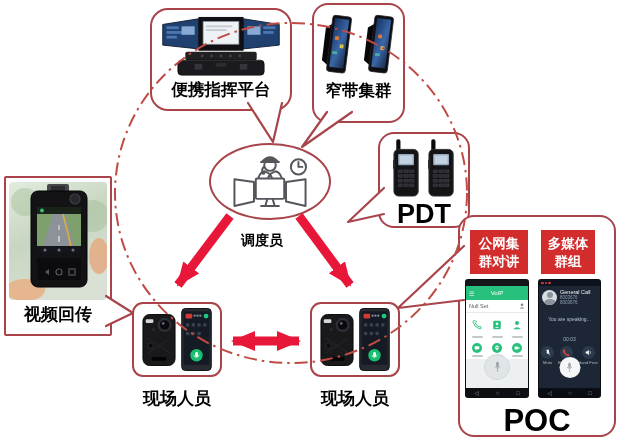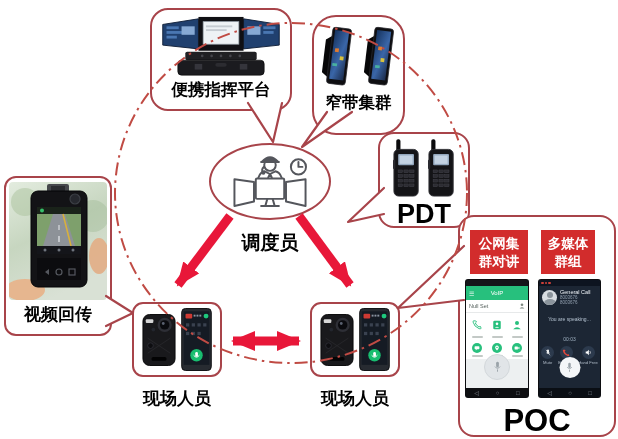--- a/index.html
+++ b/index.html
@@ -93,21 +93,21 @@
         <circle cx="86" cy="42.5" r="1.4" fill="#45454c"></circle>
         <rect x="20" y="47" width="92" height="16" rx="4" fill="#1b1b1f" stroke="#000" stroke-width="0.6"></rect>
         <rect x="38" y="51" width="8" height="6" fill="#35353c"></rect>
         <rect x="86" y="51" width="8" height="6" fill="#35353c"></rect>
         <rect x="60" y="50" width="12" height="4" rx="2" fill="#2c2c31"></rect>
       </svg>
     </div>
     <div class="nlabel" style="font-size:16.5px;margin-top:2px;">便携指挥平台</div>
   </div>
 
-  <div class="bubble" style="left:312px;top:15px;width:93px;height:120px;border-radius:24px;">
+  <div class="bubble" style="left:312px;top:3px;width:93px;height:120px;border-radius:16px;">
     <div class="devrow" style="margin-top:8px;gap:10px;">
       <svg width="32" height="64" viewBox="0 0 34 66">
         <defs>
             <linearGradient id="ng1" x1="0" y1="0" x2="1" y2="1">
           <stop offset="0" stop-color="#16335f"></stop>
               <stop offset="0.55" stop-color="#3a66a8"></stop>
               <stop offset="1" stop-color="#1b2b4a"></stop>
         </linearGradient>
           </defs>
         <g transform="rotate(7 17 33)">
@@ -200,23 +200,23 @@
         <path d="M50,13.5 L70,13.5"></path>
         <path d="M53,19 Q50,22 52,25"></path>
         <circle cx="52.5" cy="25.5" r="1.3" fill="#54565c"></circle>
         <path d="M47,31 Q49,25 54,24 L60,27 L66,24 Q71,25 73,31"></path>
         <path d="M60,27 L58,31 M60,27 L62,31"></path>
         <circle cx="92" cy="19" r="8.5"></circle>
         <path d="M92,19 L92,13.5 M92,19 L96.5,19"></path>
       </g>
     </svg>
   </div>
-  <div class="nlabel" style="position:absolute;left:210px;top:233px;width:120px;font-size:19px;z-index:4;">调度员</div>
-
-  <div class="bubble" style="left:4px;top:176px;width:108px;height:160px;border-radius:12px;">
+  <div class="nlabel" style="position:absolute;left:202px;top:233px;width:120px;font-size:14px;z-index:4;">调度员</div>
+
+  <div class="bubble" style="left:4px;top:176px;width:108px;height:160px;border-radius:2px;">
     <svg width="98" height="118" viewBox="0 0 98 118" style="display:block;margin:4px auto 0;">
       <defs>
           <linearGradient id="vg" x1="0" y1="0" x2="0.4" y2="1">
         <stop offset="0" stop-color="#e3ecdf"></stop>
             <stop offset="0.5" stop-color="#c7d6c0"></stop>
             <stop offset="1" stop-color="#d9e1d5"></stop>
       </linearGradient>
         </defs>
       <rect x="0" y="0" width="98" height="118" rx="4" fill="url(#vg)"></rect>
       <circle cx="16" cy="20" r="14" fill="#a9c29c" opacity="0.5"></circle>

